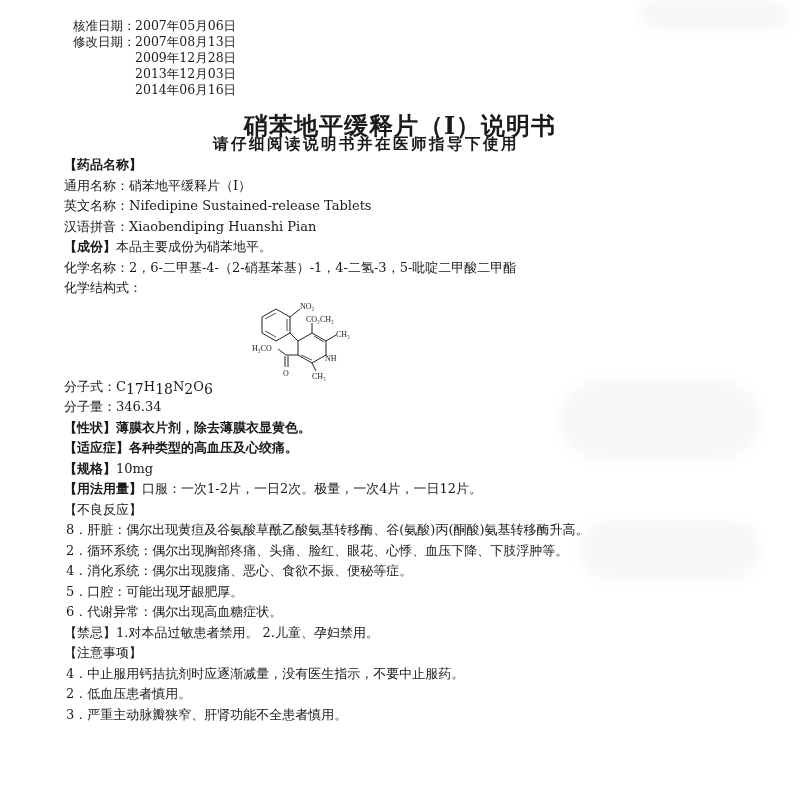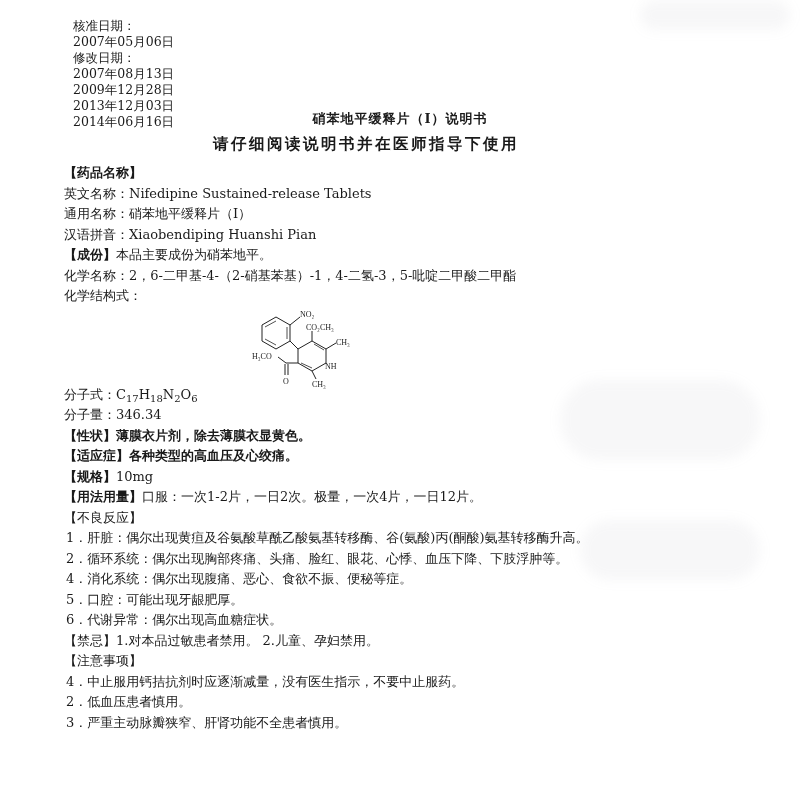--- a/index.html
+++ b/index.html
@@ -5,31 +5,31 @@
   html, body { margin:0; padding:0; }
   body {
     width:800px; height:800px; overflow:hidden;
     background:#ffffff;
     font-family:"DejaVu Serif","Liberation Serif",serif;
     color:#1a1a1a;
     position:relative;
   }
   .page { position:absolute; left:0; top:0; width:800px; height:800px; }
   .dates { position:absolute; left:73px; top:18px; font-size:12.5px; line-height:16px; }
-  .date-row { display:flex;flex-direction:column; }
+  .date-row { display:flex; }
   .date-label { width:62px; white-space:nowrap; letter-spacing:0px; }
   .date-val { white-space:nowrap; }
-  .title { position:absolute; left:0; width:800px; top:110px; text-align:center; font-size:13px; font-weight:bold; letter-spacing:1px; }
+  .title { position:absolute; left:0; width:800px; top:110px; text-align:center; font-size:24px; font-weight:bold; letter-spacing:1px; }
   .subtitle { position:absolute; left:0; width:732px; top:134px; text-align:center; font-size:15.5px; font-weight:bold; letter-spacing:2.5px; }
-  .body { position:absolute; left:64px; top:163px; width:680px; font-size:13px; }
+  .body { position:absolute; left:64px; top:155px; width:680px; font-size:13px; }
   .line { height:20.5px; line-height:20.5px; white-space:nowrap; }
   .hd { font-weight:bold; }
   .structure { height:78px; position:relative; }
   .structure svg { position:absolute; left:168px; top:0px; }
-  .formula sub { font-size:10px; vertical-align:-3px; line-height:0; }
+  .formula sub { font-size:14px; vertical-align:-3px; line-height:0; }
   .list-item { padding-left:2px; }
   .bleed { position:absolute; background:rgba(150,150,160,0.08); border-radius:40px; filter:blur(6px); }
 </style>
 </head>
 <body>
 
 <div class="page">
   <div class="bleed" style="left:640px;top:0px;width:150px;height:30px;"></div>
   <div class="bleed" style="left:560px;top:380px;width:200px;height:80px;"></div>
   <div class="bleed" style="left:580px;top:520px;width:180px;height:60px;"></div>
@@ -56,24 +56,24 @@
         <span class="date-val">2014年06月16日</span>
       </div>
   </div>
 
   <div class="title">硝苯地平缓释片（Ⅰ）说明书</div>
   <div class="subtitle">请仔细阅读说明书并在医师指导下使用</div>
 
   <div class="body">
     <div class="line hd">【药品名称】</div>
     <div class="line">
-      <span>英文名称：</span><span>Nifedipine Sustained-release Tablets</span>
+      <span>通用名称：</span><span>硝苯地平缓释片（Ⅰ）</span>
     </div>
     <div class="line">
-      <span>通用名称：</span><span>硝苯地平缓释片（Ⅰ）</span>
+      <span>英文名称：</span><span>Nifedipine Sustained-release Tablets</span>
     </div>
     <div class="line">
       <span>汉语拼音：</span><span>Xiaobendiping Huanshi Pian</span>
     </div>
     <div class="line">
       <span class="hd">【成份】</span><span>本品主要成份为硝苯地平。</span>
     </div>
     <div class="line">
       <span>化学名称：</span><span>2，6-二甲基-4-（2-硝基苯基）-1，4-二氢-3，5-吡啶二甲酸二甲酯</span>
     </div>
@@ -128,21 +128,21 @@
     <div class="line">
       <span class="hd">【适应症】</span><span class="hd">各种类型的高血压及心绞痛。</span>
     </div>
     <div class="line">
       <span class="hd">【规格】</span><span>10mg</span>
     </div>
     <div class="line">
       <span class="hd">【用法用量】</span><span>口服：一次1-2片，一日2次。极量，一次4片，一日12片。</span>
     </div>
     <div class="line">【不良反应】</div>
-    <div class="line list-item">1．肝脏：偶尔出现黄疸及谷氨酸草酰乙酸氨基转移酶、谷(氨酸)丙(酮酸)氨基转移酶升高。</div>
+    <div class="line list-item">8．肝脏：偶尔出现黄疸及谷氨酸草酰乙酸氨基转移酶、谷(氨酸)丙(酮酸)氨基转移酶升高。</div>
     <div class="line list-item">2．循环系统：偶尔出现胸部疼痛、头痛、脸红、眼花、心悸、血压下降、下肢浮肿等。</div>
     <div class="line list-item">4．消化系统：偶尔出现腹痛、恶心、食欲不振、便秘等症。</div>
     <div class="line list-item">5．口腔：可能出现牙龈肥厚。</div>
     <div class="line list-item">6．代谢异常：偶尔出现高血糖症状。</div>
     <div class="line">
       <span>【禁忌】</span><span>1.对本品过敏患者禁用。 2.儿童、孕妇禁用。</span>
     </div>
     <div class="line">【注意事项】</div>
     <div class="line list-item">4．中止服用钙拮抗剂时应逐渐减量，没有医生指示，不要中止服药。</div>
     <div class="line list-item">2．低血压患者慎用。</div>

